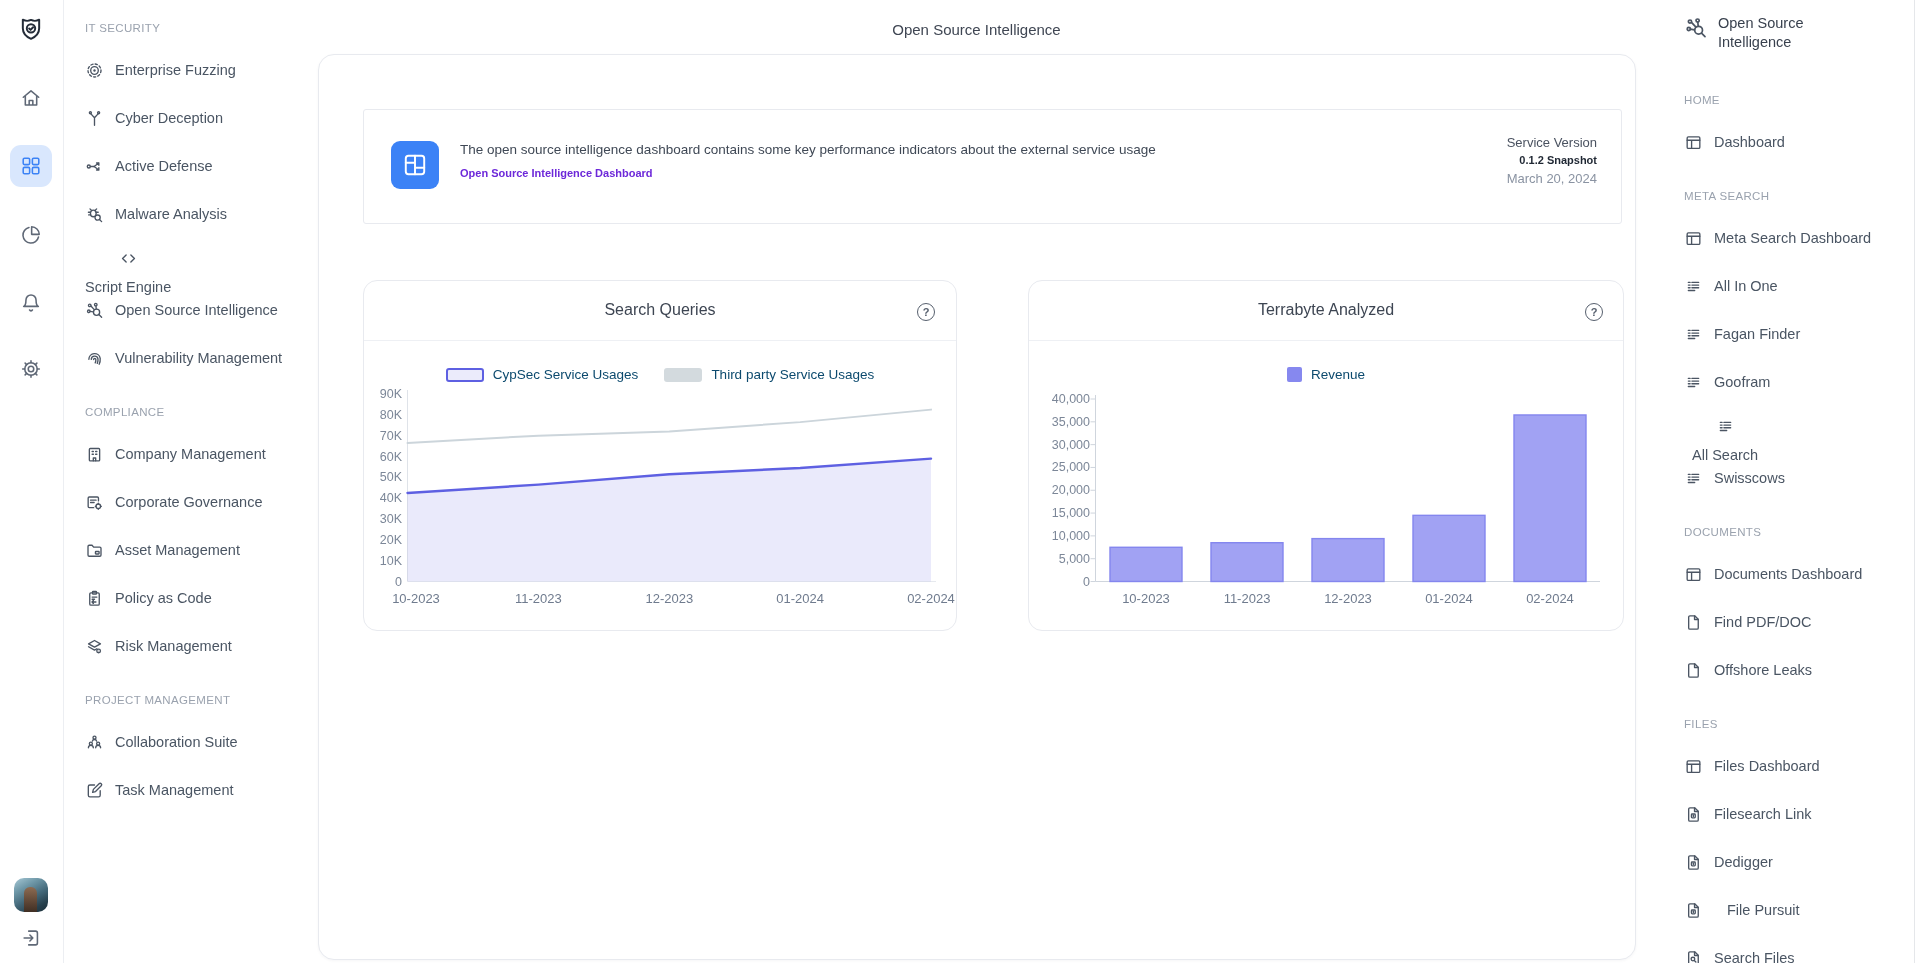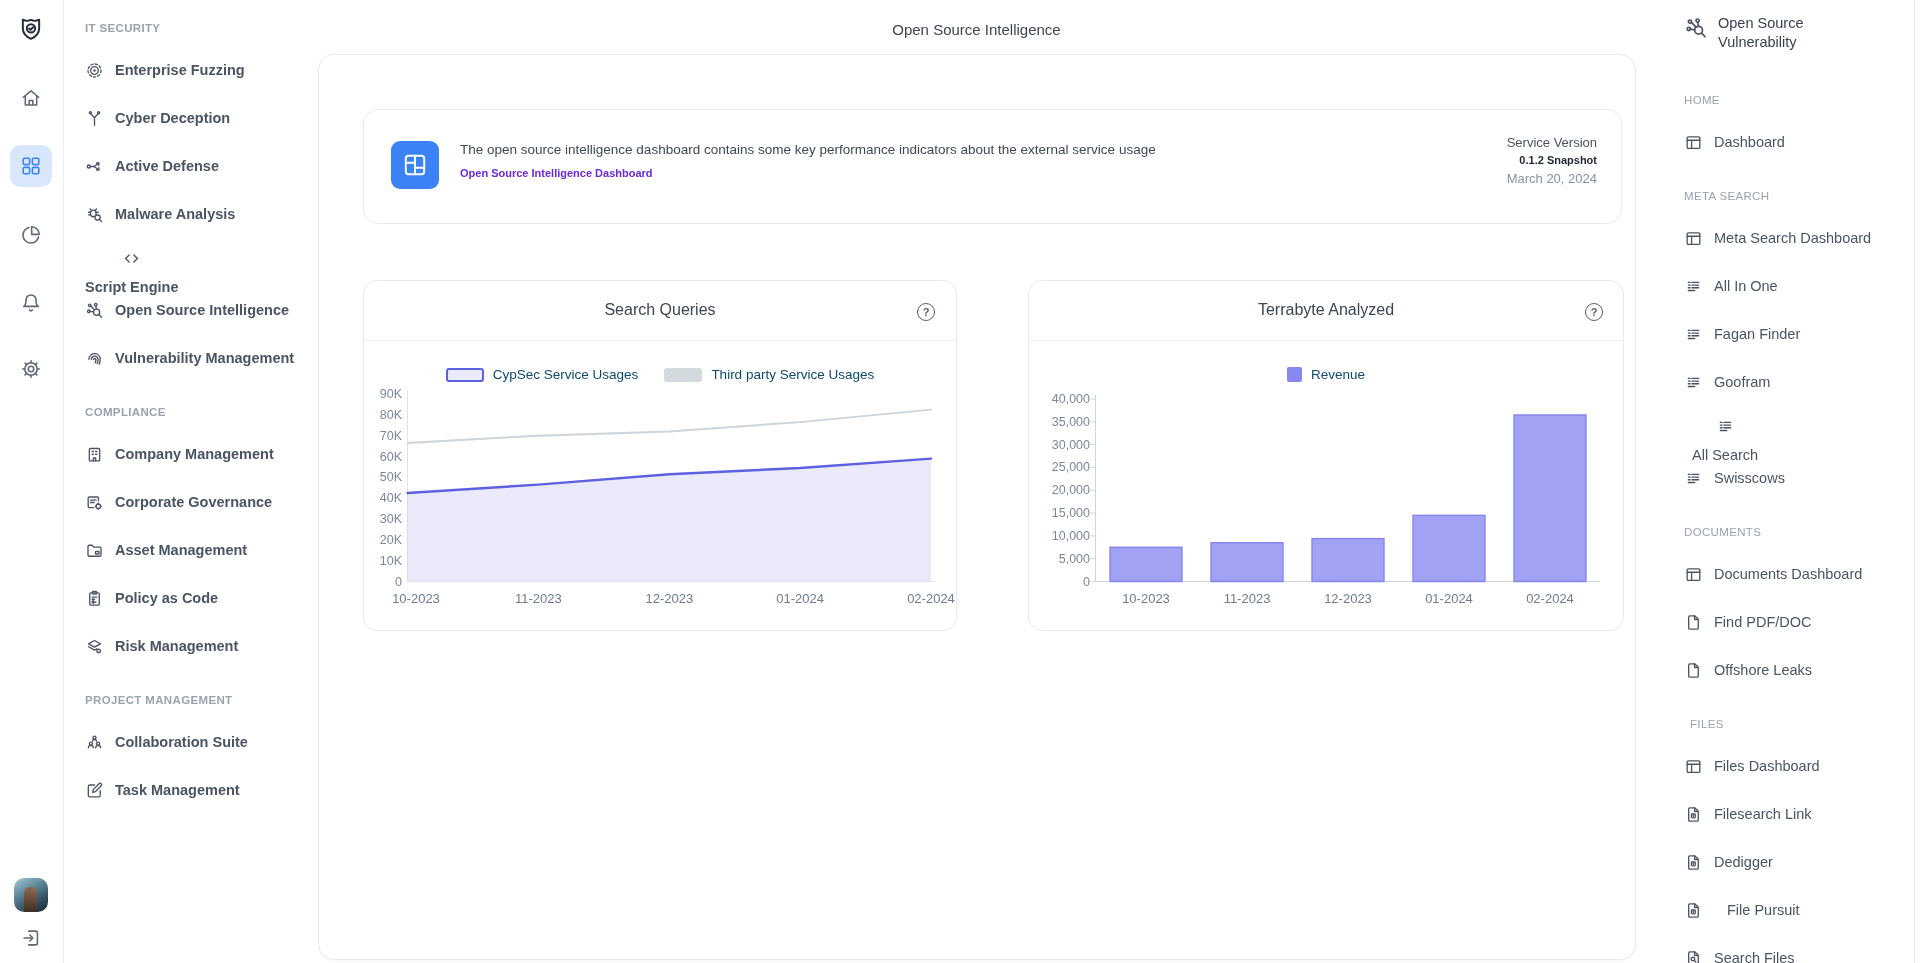--- a/index.html
+++ b/index.html
@@ -10,35 +10,35 @@
   .ric{position:absolute;left:31px;transform:translate(-50%,-50%);color:#5f6876;display:flex;align-items:center;justify-content:center;cursor:pointer;}
   .ric svg{display:block;}
   .ric.logo{color:#242c38;cursor:default;}
   .ric.active{width:42px;height:42px;border-radius:11px;background:#d9e7fd;color:#3c83f6;}
   .avatar{position:absolute;left:14px;top:878px;width:34px;height:34px;border-radius:10px;cursor:pointer;
           background:linear-gradient(150deg,#a8c9d6 0%,#6f98a8 28%,#44697a 55%,#27404d 80%,#1c2f3a 100%);overflow:hidden;}
   .avatar::after{content:"";position:absolute;left:10px;top:9px;width:13px;height:26px;border-radius:6px 6px 0 0;
           background:linear-gradient(180deg,#8d6b52,#5c4434 60%,#3d2d22);}
 
   
-  .sidebar{position:absolute;left:64px;top:0;width:254px;height:963px;background:#fff;font-weight:bold;}
+  .sidebar{position:absolute;left:64px;top:0;width:254px;height:963px;background:#fff;}
   .rsb{position:absolute;left:1684px;top:0;width:226px;height:963px;background:#fff;}
   .sb-header{position:absolute;font-size:11.5px;letter-spacing:.03em;color:#9aa2ae;white-space:nowrap;}
   .sb-row{position:absolute;display:flex;align-items:center;gap:11px;height:26px;cursor:pointer;white-space:nowrap;}
   .sb-row .lbl{font-size:14.5px;color:#4a5563;}
   .sb-row .ico{display:flex;color:#4b5563;}
   .rsb-head{position:absolute;left:0;top:14px;display:flex;gap:10px;align-items:flex-start;}
   .rsb-head .ico{color:#4b5563;margin-top:2px;display:flex;}
   .rsb-head .t{font-size:14.5px;color:#39414e;line-height:19px;}
 
   
   .page-title{position:absolute;left:318px;top:21px;width:1317px;text-align:center;font-size:15px;color:#3f4653;}
   .main-card{position:absolute;left:318px;top:54px;width:1316px;height:904px;background:#fff;border:1px solid #e8eaef;border-radius:16px;box-shadow:0 1px 3px rgba(16,24,40,.04);}
 
-  .banner{position:absolute;left:44px;top:54px;width:1257px;height:113px;border:1px solid #e8eaef;border-radius:15px;background:#fff;text-decoration:underline;}
+  .banner{position:absolute;left:44px;top:54px;width:1257px;height:113px;border:1px solid #e8eaef;border-radius:3px;background:#fff;text-decoration:underline;}
   .banner-ic{position:absolute;left:27px;top:31px;width:48px;height:48px;border-radius:9px;background:#3b82f6;color:#fff;display:flex;align-items:center;justify-content:center;}
   .banner-desc{position:absolute;left:96px;top:32px;font-size:13.5px;color:#3f4855;}
   .banner-title{position:absolute;left:96px;top:57px;font-size:11px;font-weight:bold;color:#6d28d9;}
   .ver{position:absolute;right:24px;top:25px;text-align:right;}
   .ver .l1{font-size:13px;color:#4a5260;}
   .ver .l2{font-size:11px;font-weight:bold;color:#1f2733;margin-top:4px;}
   .ver .l3{font-size:13px;color:#8a93a2;margin-top:5px;}
 
   .chart-card{position:absolute;top:225px;height:349px;background:#fff;border:1px solid #e8eaef;border-radius:14px;}
   #chartA{left:44px;width:592px;}
@@ -377,21 +377,21 @@
             <circle cx="6" cy="5.6" r="1.6"></circle>
             <circle cx="13.6" cy="4.6" r="1.6"></circle>
             <circle cx="4.8" cy="13" r="1.6"></circle>
             <path d="M7.5 6.4l4.2 4.5M13.8 6.2l.4 3.8M6.4 13.2l4.1.6"></path>
             <circle cx="14.6" cy="14.2" r="3.9"></circle>
             <path d="M17.5 17.1 21 20.6"></path>
           </svg>
         </span>
       <span class="t">
         <div>Open Source</div>
-        <div>Vulnerability</div>
+        <div>Intelligence</div>
       </span>
     </div>
   <div class="sb-header" style="left: 0px; top: 94px;">HOME</div>
       <div class="sb-row" style="left: 0px; top: 129px;">
         <span class="ico">
           <svg width="19" height="19" viewBox="0 0 24 24" fill="none" stroke="currentColor" stroke-width="1.7" stroke-linecap="round" stroke-linejoin="round">
             <rect x="4" y="4.8" width="16" height="14.6" rx="1.5"></rect>
             <path d="M4 9.2h16M9.6 9.2v10.2"></path>
           </svg>
         </span>
@@ -468,21 +468,21 @@
       </div>
       <div class="sb-row" style="left: 0px; top: 657px;">
         <span class="ico">
           <svg width="19" height="19" viewBox="0 0 24 24" fill="none" stroke="currentColor" stroke-width="1.7" stroke-linecap="round" stroke-linejoin="round">
             <path d="M7.5 3.6H13.5L18 8v10.8c0 .9-.7 1.6-1.6 1.6H7.5c-.9 0-1.6-.7-1.6-1.6V5.2c0-.9.7-1.6 1.6-1.6z"></path>
             <path d="M13.3 3.8v4.4h4.5"></path>
           </svg>
         </span>
         <span class="lbl">Offshore Leaks</span>
       </div>
-      <div class="sb-header" style="left: 6px; top: 718px; text-align: right;">FILES</div>
+      <div class="sb-header" style="left: 0px; top: 718px; text-align: right;">FILES</div>
       <div class="sb-row" style="left: 0px; top: 753px;">
         <span class="ico">
           <svg width="19" height="19" viewBox="0 0 24 24" fill="none" stroke="currentColor" stroke-width="1.7" stroke-linecap="round" stroke-linejoin="round">
             <rect x="4" y="4.8" width="16" height="14.6" rx="1.5"></rect>
             <path d="M4 9.2h16M9.6 9.2v10.2"></path>
           </svg>
         </span>
         <span class="lbl">Files Dashboard</span>
       </div>
       <div class="sb-row" style="left: 0px; top: 801px;">

